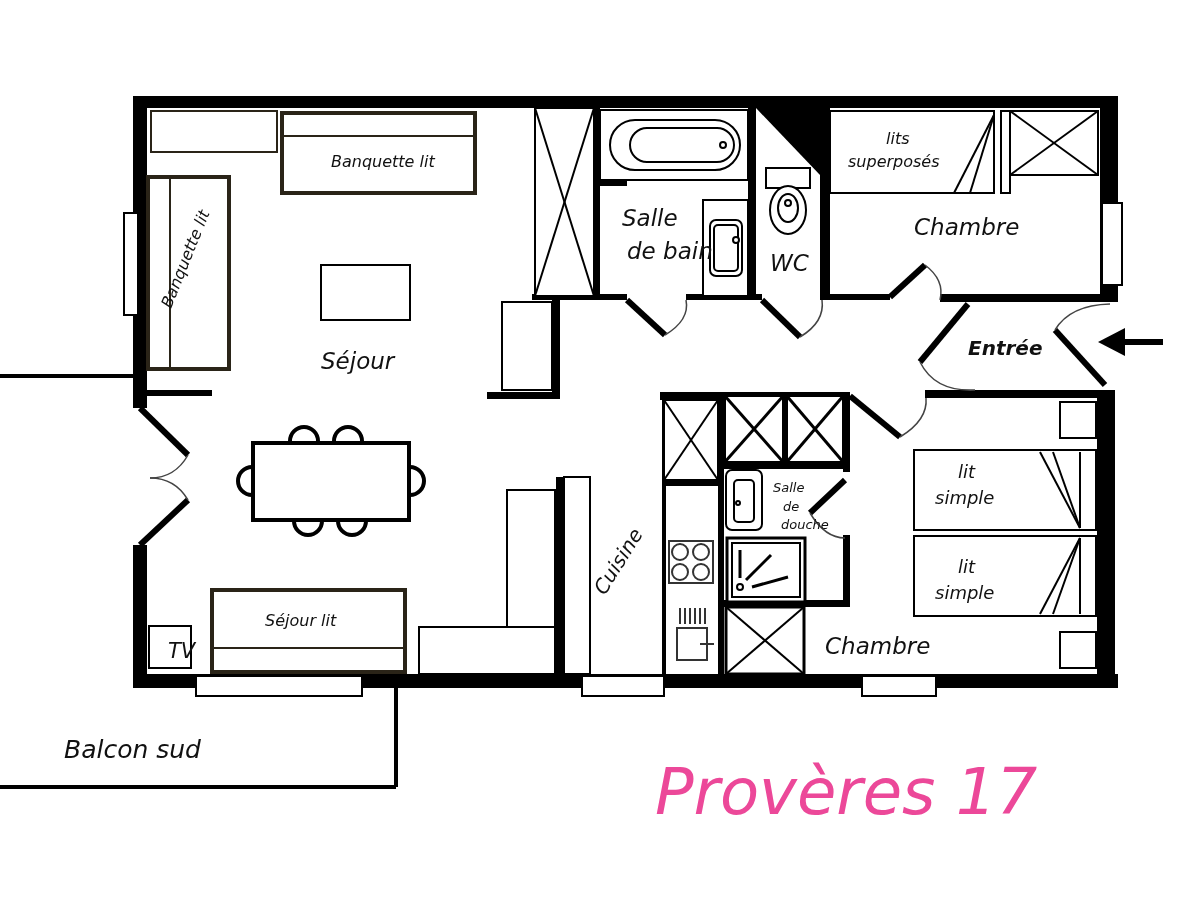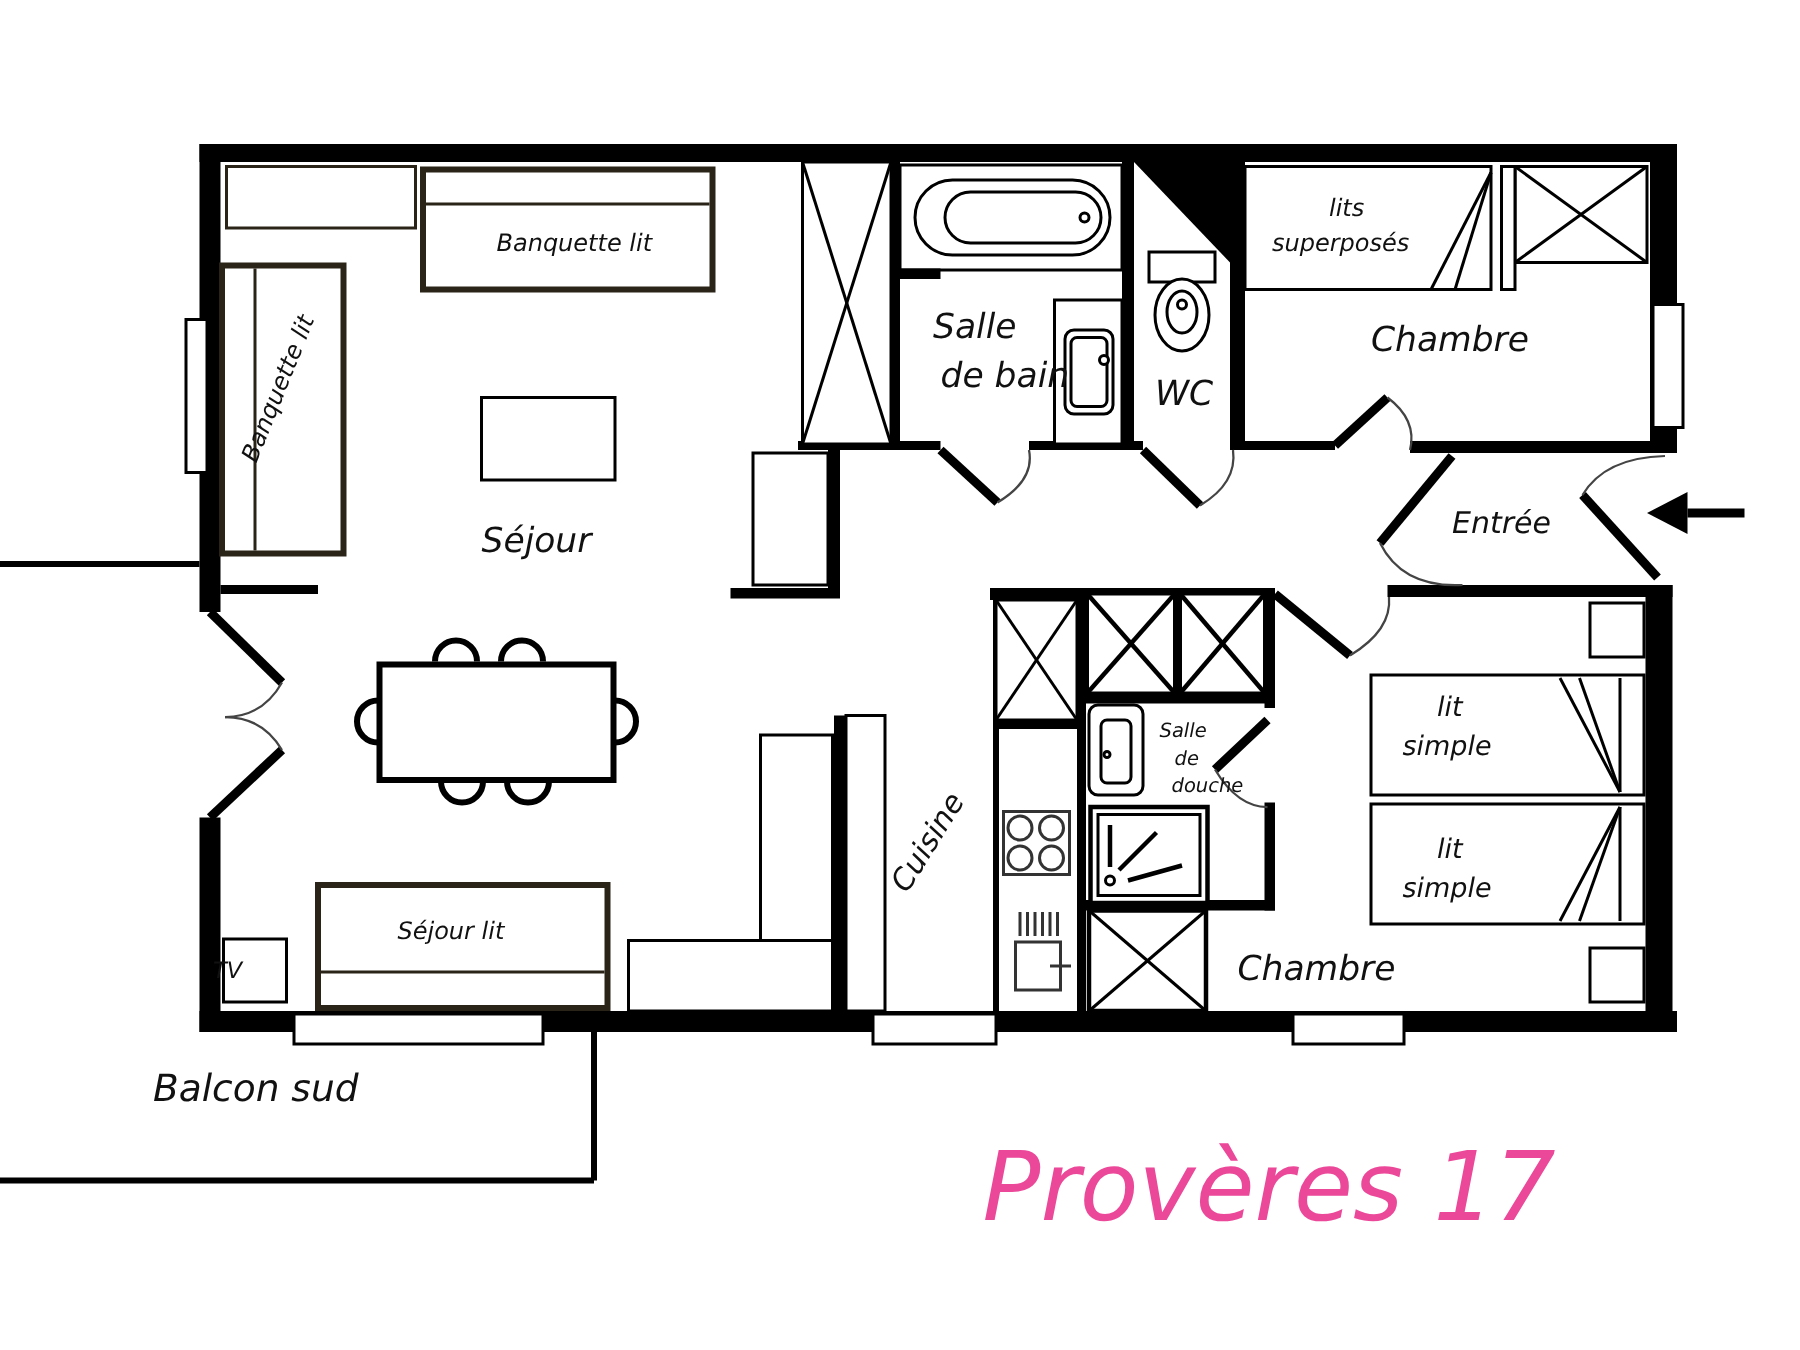--- a/index.html
+++ b/index.html
@@ -237,38 +237,38 @@
   <g fill="#000">
     <rect x="1125" y="339" width="38" height="6"></rect>
     <polygon points="1098,342 1125,328 1125,356"></polygon>
   </g>
 </svg>
 
 <div class="lbl furn" style="left:331px;top:153px;">Banquette lit</div>
 <div class="lbl furn rot-70" style="left:134px;top:250px;">Banquette lit</div>
 <div class="lbl room-lg" style="left:321px;top:348px;">Séjour</div>
 <div class="lbl furn" style="left:265px;top:612px;">Séjour lit</div>
-<div class="lbl furn-sm" style="left:142px;top:639px;font-size:15px;">TV</div>
+<div class="lbl furn-sm" style="left:168px;top:639px;font-size:21px;">TV</div>
 
 <div class="lbl room-lg" style="left:622px;top:205px;">Salle</div>
 <div class="lbl room-lg" style="left:606px;top:238px;margin-left:21px;">de bain</div>
 <div class="lbl room-lg" style="left:770px;top:250px;">WC</div>
 
 <div class="lbl furn" style="left:886px;top:130px;text-align:center;">lits</div>
 <div class="lbl furn" style="left:848px;top:153px;">superposés</div>
 <div class="lbl room-lg" style="left:914px;top:214px;">Chambre</div>
-<div class="lbl room-md" style="left:968px;top:337px;">Entrée</div>
+<div class="lbl room-md" style="left:968px;top:337px;font-weight:bold;">Entrée</div>
 
 <div class="lbl room-md rot-45" style="left:582px;top:550px;">Cuisine</div>
 
 <div class="lbl furn-sm" style="left:773px;top:481px;">Salle</div>
 <div class="lbl furn-sm" style="left:783px;top:500px;">de</div>
 <div class="lbl furn-sm" style="left:781px;top:518px;">douche</div>
 
 <div class="lbl furn" style="left:958px;top:462px;font-size:18px;">lit</div>
 <div class="lbl furn" style="left:935px;top:488px;font-size:18px;">simple</div>
 <div class="lbl furn" style="left:958px;top:557px;font-size:18px;">lit</div>
 <div class="lbl furn" style="left:935px;top:583px;font-size:18px;">simple</div>
 <div class="lbl room-lg" style="left:825px;top:633px;">Chambre</div>
 
-<div class="lbl room-lg" style="left:64px;top:712px;font-size:25px;margin-left:38px;">Balcon sud</div>
+<div class="lbl room-lg" style="left:64px;top:736px;font-size:25px;">Balcon sud</div>
 
 <div class="lbl title" style="left:655px;top:756px;">Provères 17</div>
 
 </body></html>

